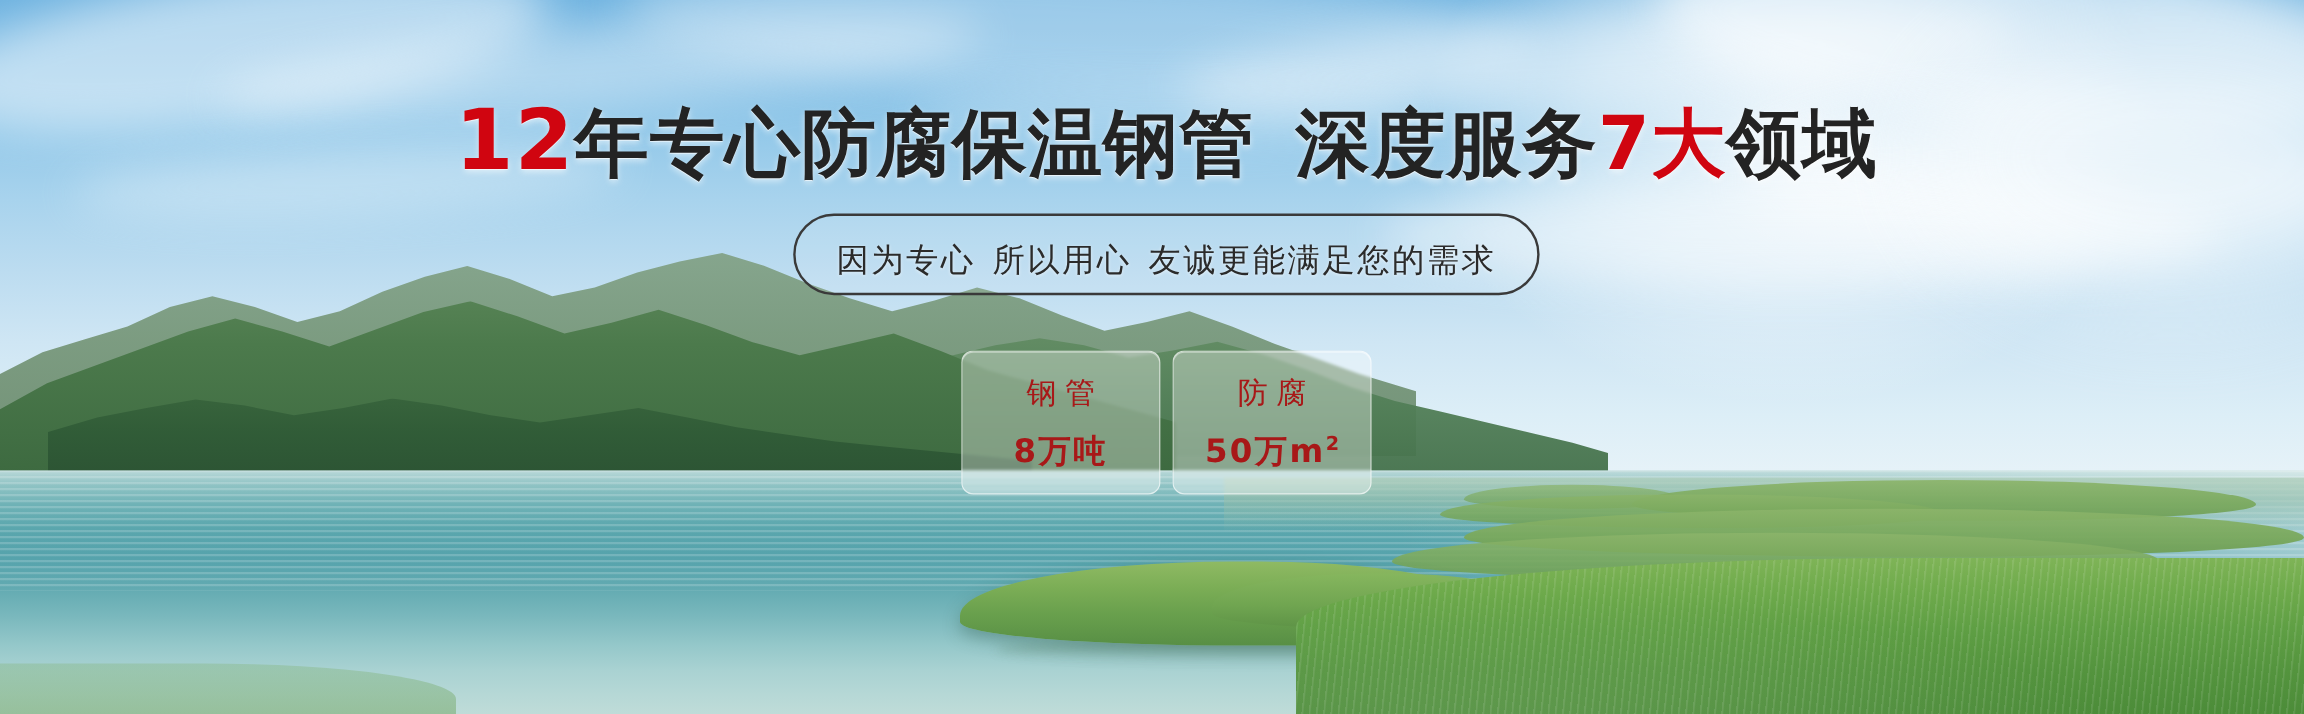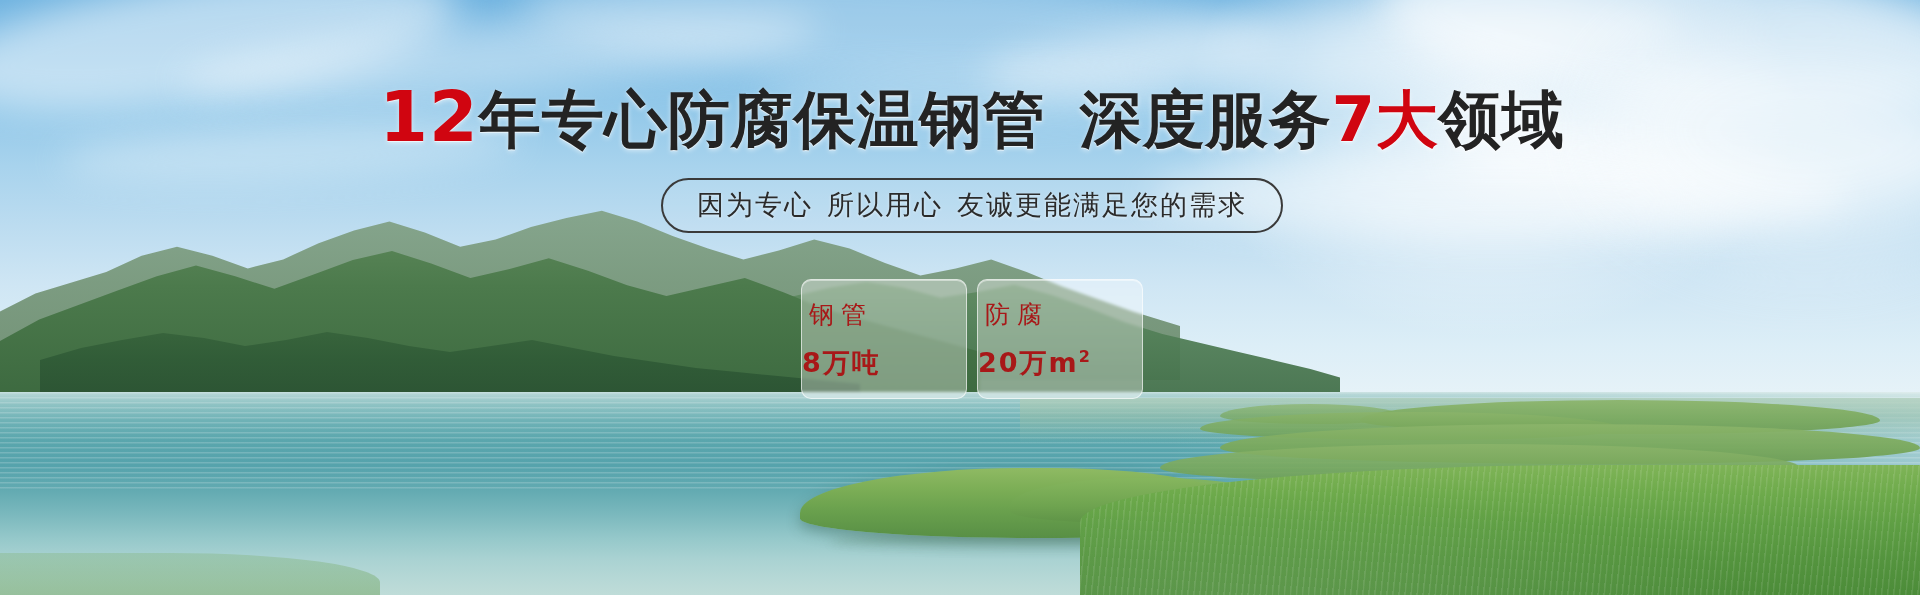--- a/index.html
+++ b/index.html
@@ -206,21 +206,21 @@
     pointer-events:auto;
   }
   .headline .red { color:#d00510; }
   .headline .num { font-size:70px; }
   .headline .gap { display:inline-block; width:34px; }
 
   .pill {
     margin-top:26px;
     border:2px solid #3a3a3a;
     border-radius:40px;
-    padding:9px 34px 11px;
+    padding:22px 34px 11px;
     font-size:27px;
     line-height:1.15;
     color:#2b2b2b;
     letter-spacing:2px;
     white-space:nowrap;
     background:rgba(255,255,255,.08);
     text-shadow:0 1px 3px rgba(255,255,255,.6);
     pointer-events:auto;
   }
   .pill .sp { display:inline-block; width:14px; }
@@ -231,21 +231,21 @@
     display:flex;
     gap:10px;
     pointer-events:auto;
   }
   .card {
     width:166px; height:120px;
     background:rgba(255,255,255,.34);
     border:1px solid rgba(255,255,255,.62);
     border-radius:10px;
     display:flex; flex-direction:column;
-    align-items:flex-start; justify-content:center;
+    align-items:center; justify-content:center;
     gap:14px;
     backdrop-filter:blur(1.5px);
     box-shadow:inset 0 1px 0 rgba(255,255,255,.45);
   }
   .card-title {
     font-size:25px; color:#a81818; letter-spacing:7px;
     text-indent:7px; font-weight:400;
   }
   .card-value {
     font-size:27px; color:#a81818; letter-spacing:2px;
@@ -310,19 +310,19 @@
 
     <div class="cards">
 
       <div class="card">
         <div class="card-title">钢管</div>
         <div class="card-value">8万吨</div>
       </div>
 
       <div class="card">
         <div class="card-title">防腐</div>
-        <div class="card-value"><span>20</span><span>万m</span><sup>2</sup></div>
+        <div class="card-value"><span>50</span><span>万m</span><sup>2</sup></div>
       </div>
 
 
     </div>
   </div>
 </div>
 
 </body></html>

